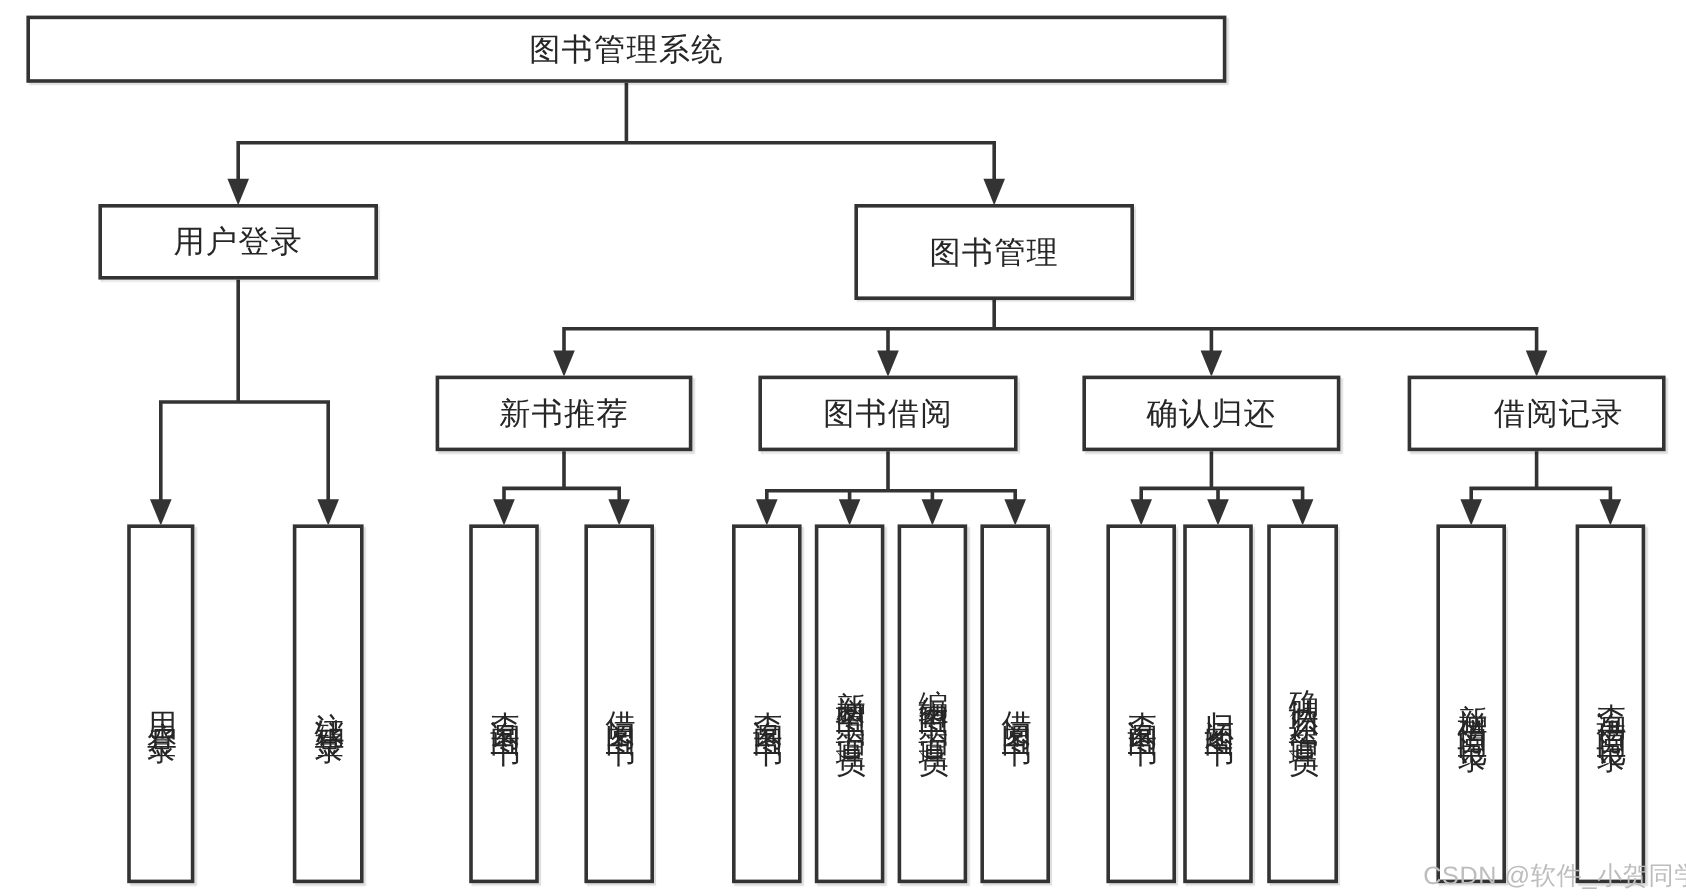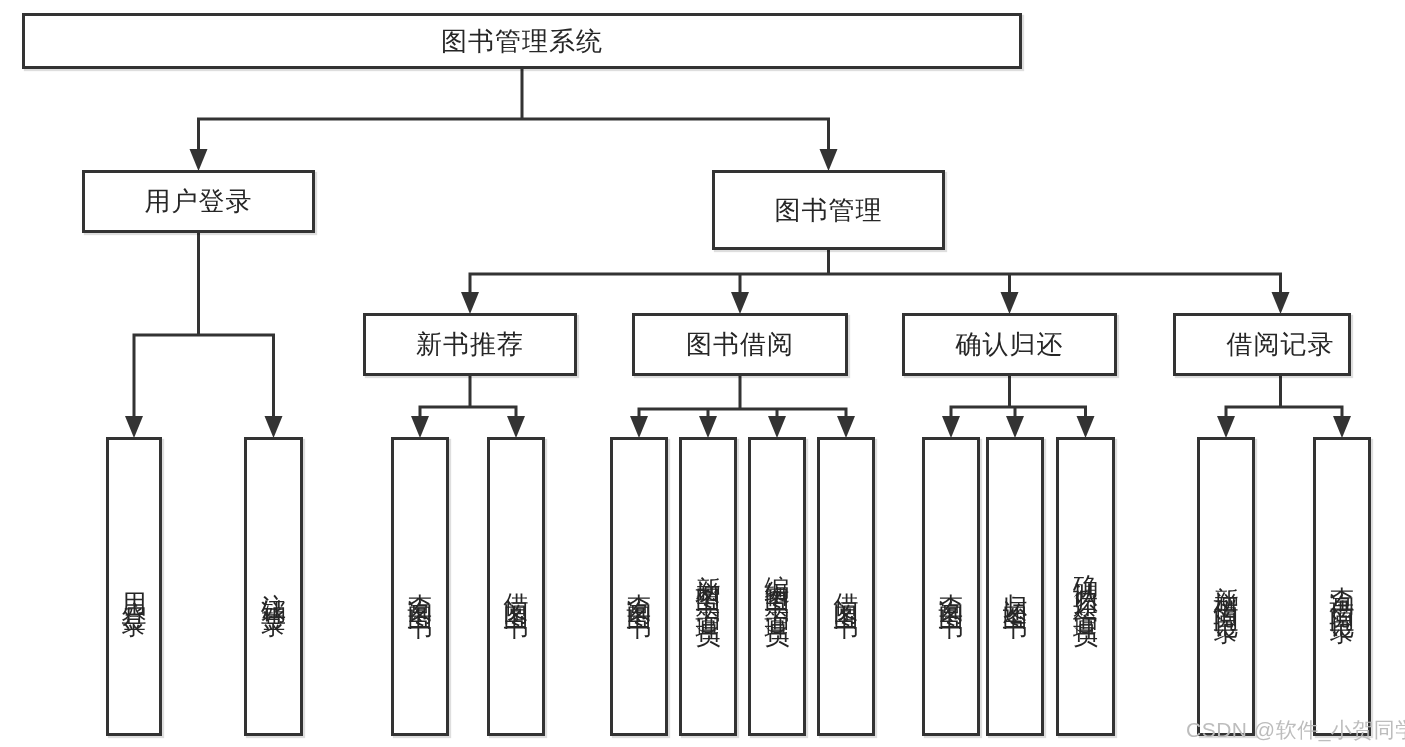--- a/index.html
+++ b/index.html
@@ -96,21 +96,21 @@
     </svg>
 
   <div class="node hnode" style="left:22px;top:13px;width:1000px;height:56px;">图书管理系统</div>
 
   <div class="node hnode" style="left:82px;top:170px;width:233px;height:63px;">用户登录</div>
   <div class="node hnode" style="left:712px;top:170px;width:233px;height:80px;">图书管理</div>
 
   <div class="node hnode" style="left:632px;top:313px;width:216px;height:63px;">图书借阅</div>
   <div class="node hnode" style="left:363px;top:313px;width:214px;height:63px;">新书推荐</div>
   <div class="node hnode" style="left:902px;top:313px;width:215px;height:63px;">确认归还</div>
-  <div class="node hnode" style="left:1173px;top:313px;width:178px;height:63px;padding-left:37px;">借阅记录</div>
+  <div class="node hnode" style="left:1173px;top:313px;width:215px;height:63px;padding-left:37px;">借阅记录</div>
 
   <div class="node vnode" style="left:106px;top:437px;width:56px;height:299px;">用户登录</div>
   <div class="node vnode" style="left:244px;top:437px;width:59px;height:299px;">注销登录</div>
 
   <div class="node vnode" style="left:391px;top:437px;width:58px;height:299px;">查询图书</div>
   <div class="node vnode" style="left:487px;top:437px;width:58px;height:299px;">借阅图书</div>
 
   <div class="node vnode" style="left:610px;top:437px;width:58px;height:299px;">查询图书</div>
   <div class="node vnode" style="left:679px;top:437px;width:58px;height:299px;">新增图书（管理员）</div>
   <div class="node vnode" style="left:748px;top:437px;width:58px;height:299px;">编辑图书（管理员）</div>

